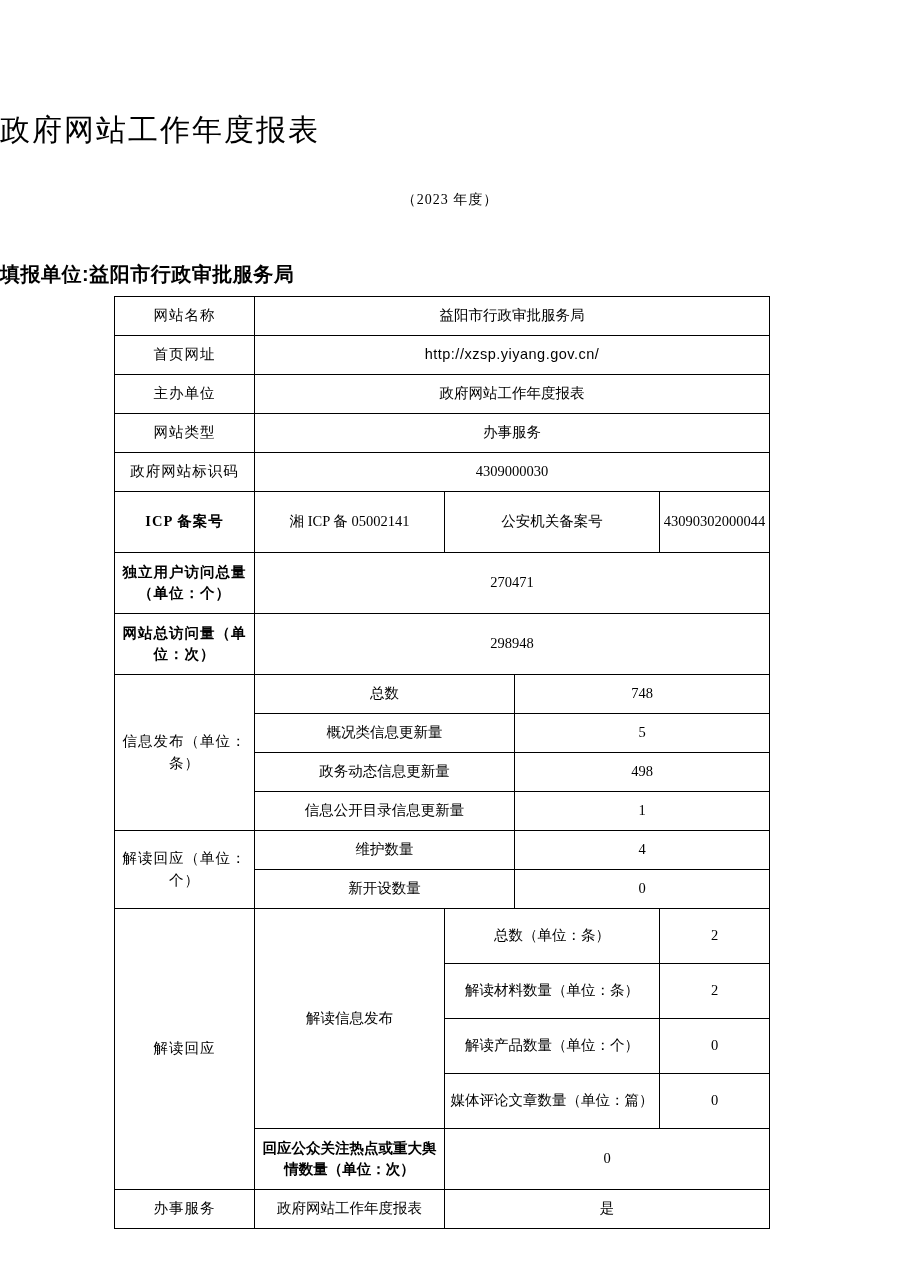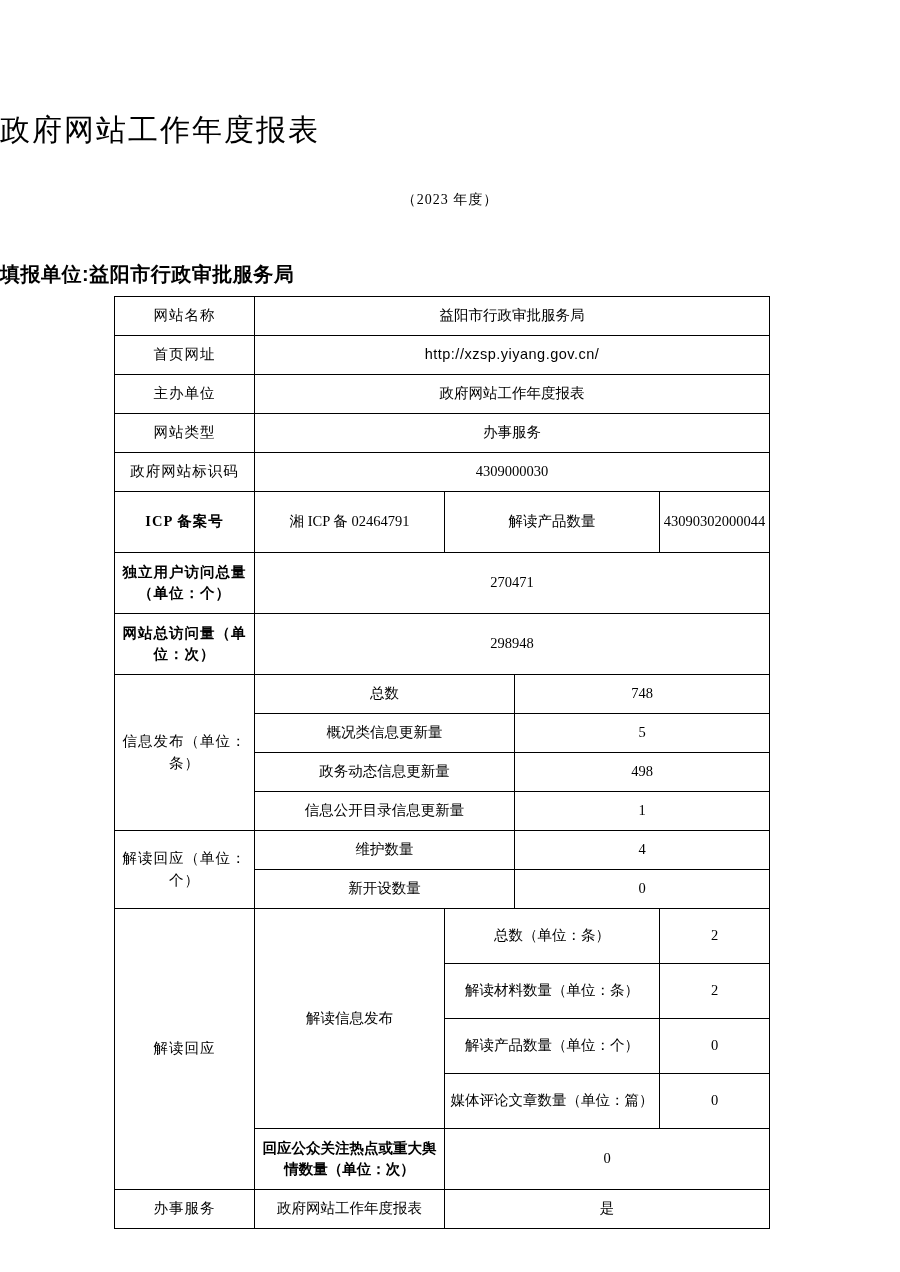--- a/index.html
+++ b/index.html
@@ -105,22 +105,22 @@
       <tr>
         <td class="label h-tall">网站类型</td>
         <td colspan="5">办事服务</td>
       </tr>
       <tr>
         <td class="label h-tall">政府网站标识码</td>
         <td colspan="5" class="num">4309000030</td>
       </tr>
       <tr>
         <td class="label h-big">ICP 备案号</td>
-        <td colspan="2">湘 ICP 备 02464791</td>
-        <td colspan="2">解读产品数量</td>
+        <td colspan="2">湘 ICP 备 05002141</td>
+        <td colspan="2">公安机关备案号</td>
         <td class="num">43090302000044</td>
       </tr>
       <tr>
         <td class="label h-big">独立用户访问总量（单位：个）</td>
         <td colspan="5" class="num">270471</td>
       </tr>
       <tr>
         <td class="label h-big">网站总访问量（单位：次）</td>
         <td colspan="5" class="num">298948</td>
       </tr>

